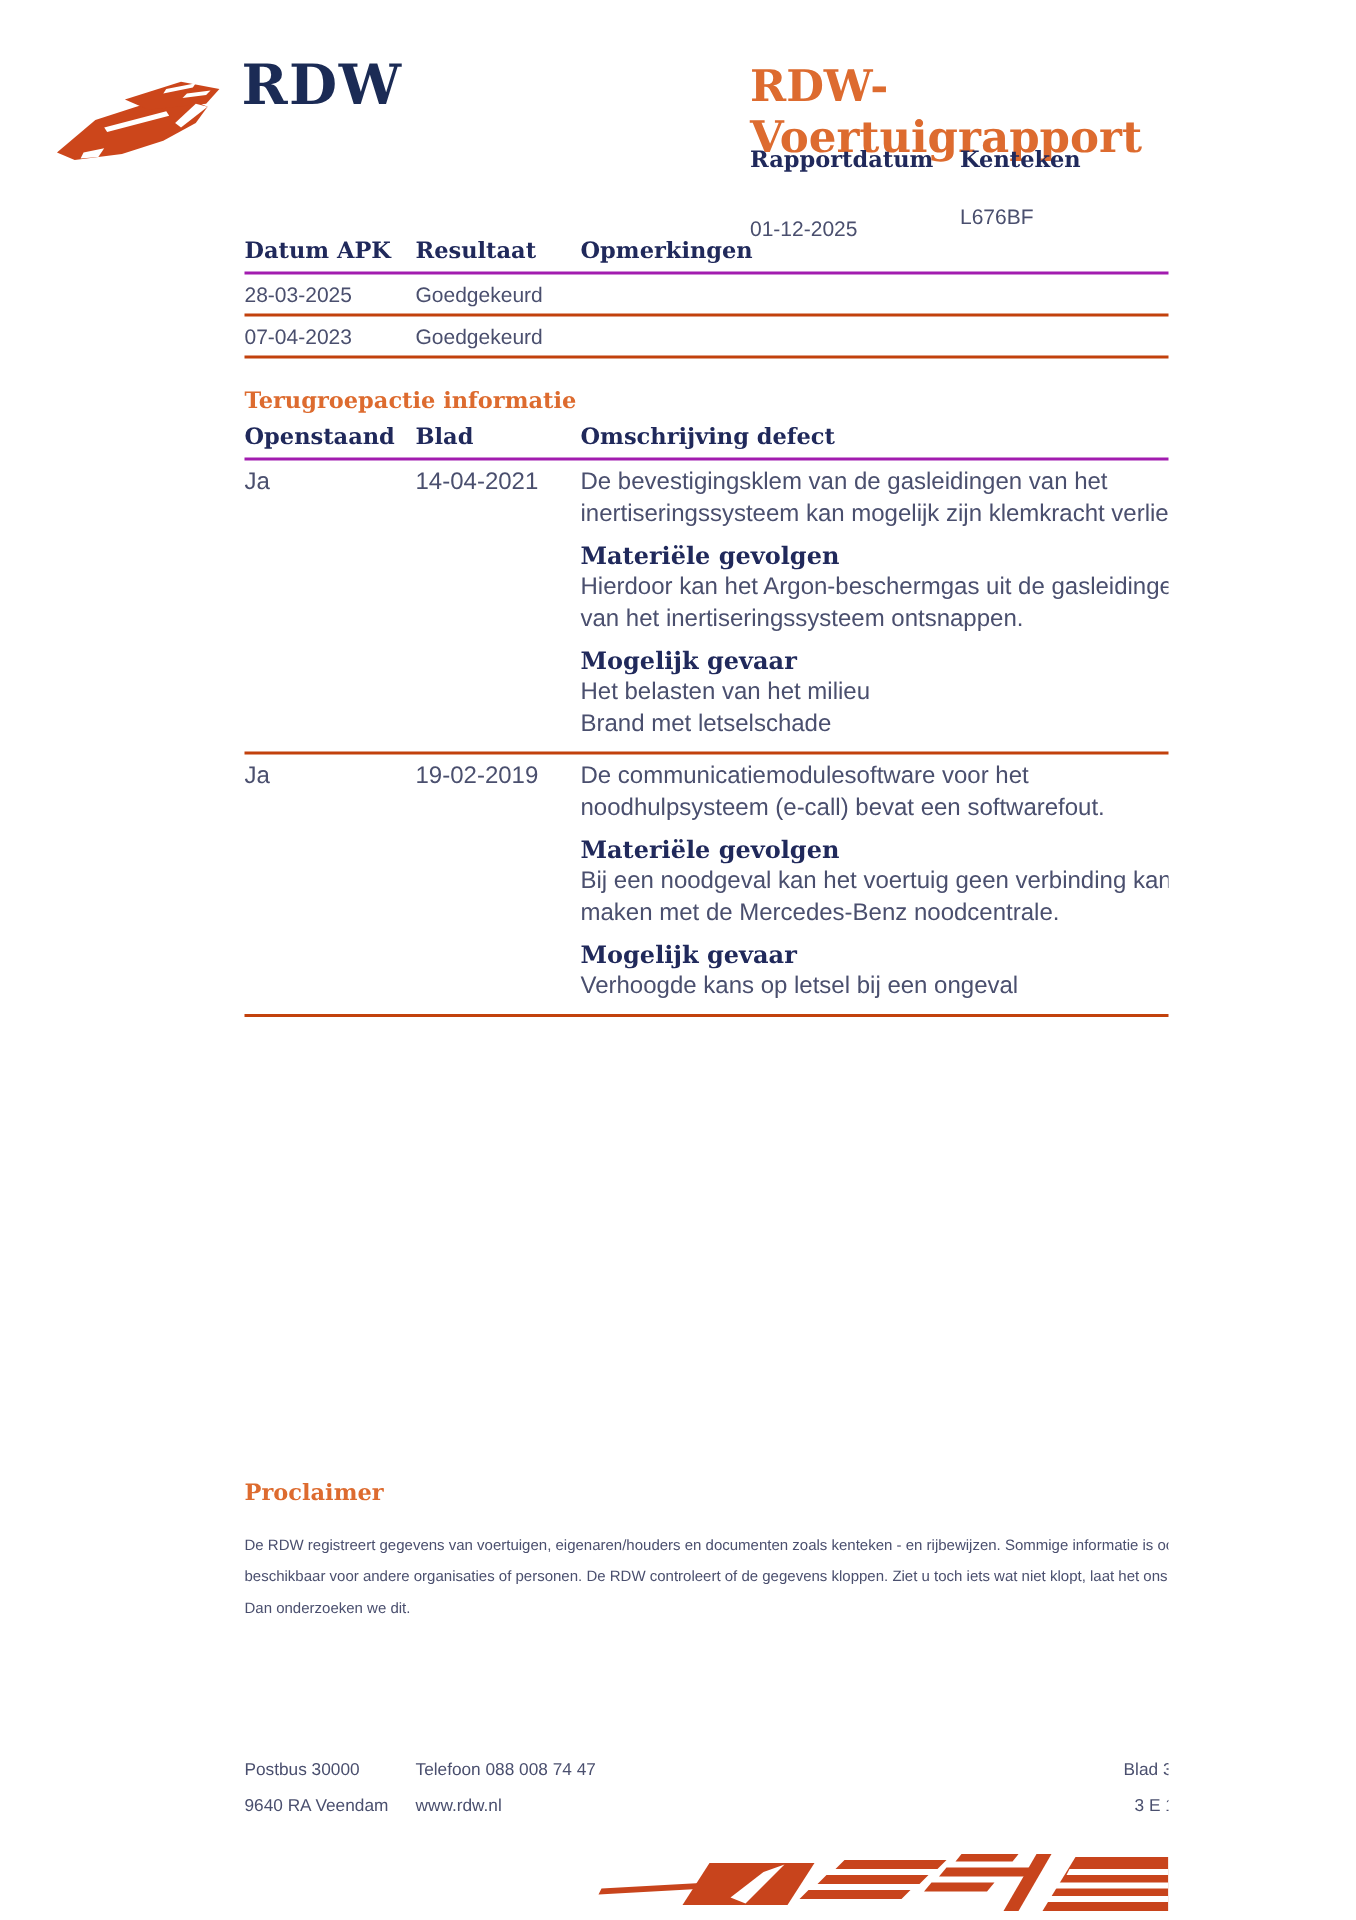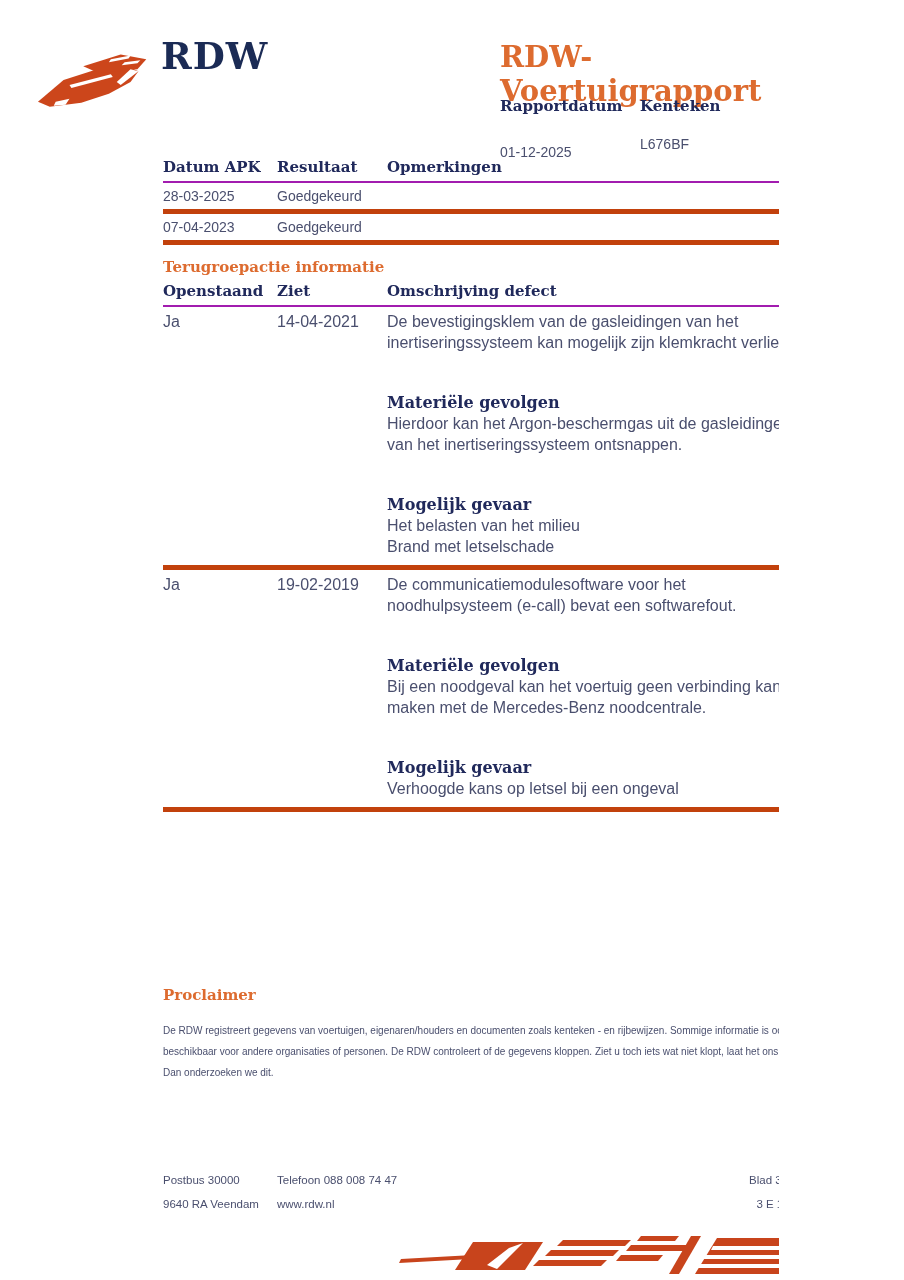--- a/index.html
+++ b/index.html
@@ -27,31 +27,31 @@
   
   .tbl { position:absolute; left:163px; width:650px; font-size:14px; }
   .tbl-head {
     display:grid; grid-template-columns:114px 110px 1fr;
     font-size:15px; padding-bottom:5px;
     border-bottom:2px solid #a21caf;
   }
   .tbl-head span { font-family:"DejaVu Serif","Liberation Serif",serif; font-weight:bold; color:#20295b; }
   .tbl-row {
     display:grid; grid-template-columns:114px 110px 1fr;
-    border-bottom:5px solid #c2410c;
+    border-bottom:2px solid #c2410c;
     padding:3px 0 2px 0;
     line-height:21px;
   }
   .apk-table { top:158px; }
   .recall-wrap { position:absolute; left:163px; top:258px; width:650px; }
   .section-title { font-size:15px; margin-bottom:6px; }
   .recall-row { padding:4px 0 8px 0; }
   .cell { line-height:21px; }
   .defect-block p { line-height:21px; }
-  .sub-label { font-family:"DejaVu Serif","Liberation Serif",serif; font-weight:bold; color:#20295b; margin-top:39px; line-height:21px; }
+  .sub-label { font-family:"DejaVu Serif","Liberation Serif",serif; font-weight:bold; color:#20295b; margin-top:7px; line-height:21px; }
 
   
   .proclaimer { position:absolute; left:163px; top:986px; width:650px; }
   .proclaimer p { margin-top:16px; font-size:10px; line-height:21px; }
 
   
   .footer {
     position:absolute; left:163px; top:1168px; width:650px;
     display:grid; grid-template-columns:114px 1fr auto;
     font-size:11.5px; line-height:24px; color:#4a4f6e;
@@ -103,21 +103,21 @@
       <span class="cell">07-04-2023</span>
       <span class="cell">Goedgekeurd</span>
       <span class="cell"></span>
     </div>
   </div>
 
   <div class="recall-wrap">
     <div class="section-title slab orange-text">Terugroepactie informatie</div>
     <div class="tbl-head">
       <span>Openstaand</span>
-      <span>Ziet</span>
+      <span>Blad</span>
       <span>Omschrijving defect</span>
     </div>
 
     <div class="tbl-row recall-row">
       <span class="cell">Ja</span>
       <span class="cell">14-04-2021</span>
       <div class="defect-block">
         <p>De bevestigingsklem van de gasleidingen van het inertiseringssysteem kan mogelijk zijn klemkracht verliezen.</p>
         <div class="sub-label">Materiële gevolgen</div>
         <p>Hierdoor kan het Argon-beschermgas uit de gasleidingen van het inertiseringssysteem ontsnappen.</p>

